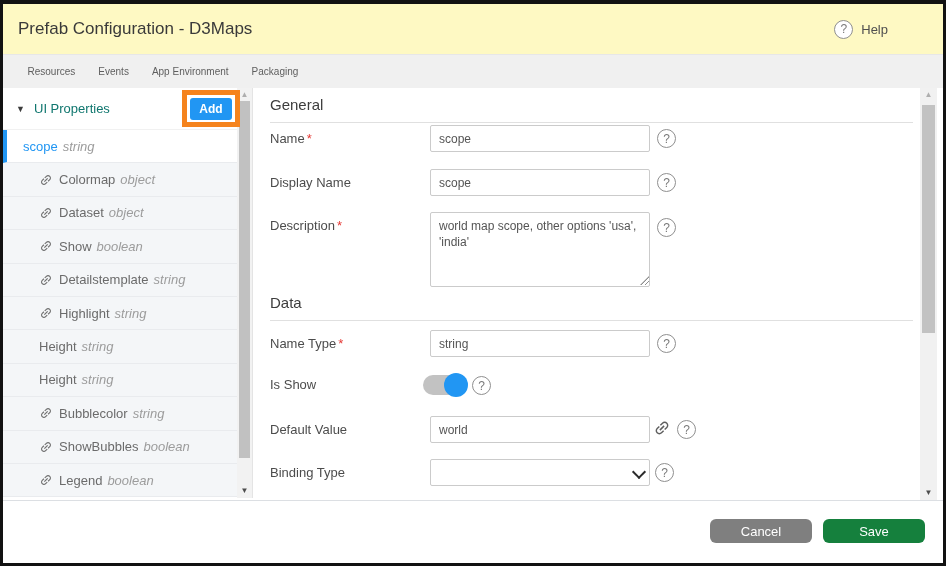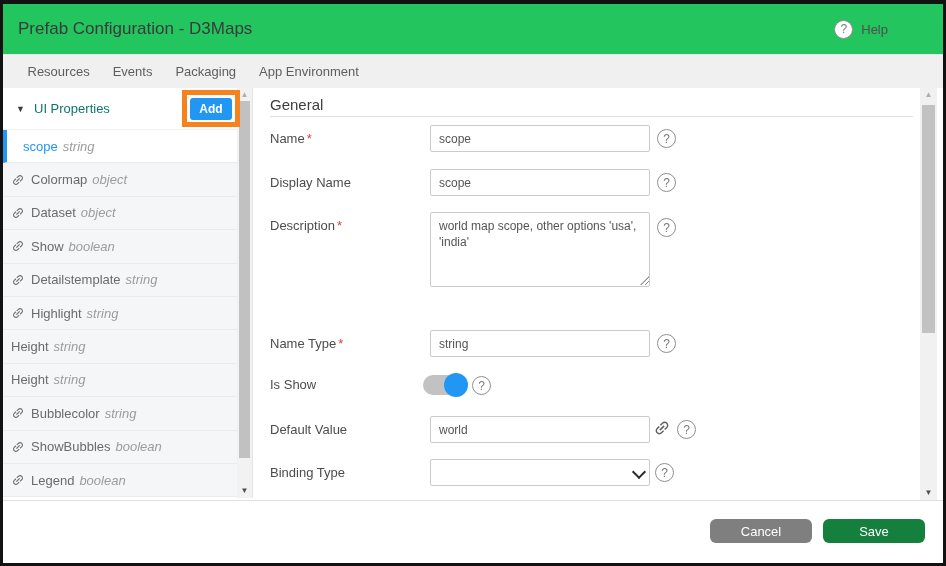--- a/index.html
+++ b/index.html
@@ -2,69 +2,69 @@
 <html><head>
 <meta charset="utf-8">
 <style>
   html,body{margin:0;padding:0;background:#e8e8e8;}
   .screen{position:relative;width:946px;height:566px;background:#fff;
     font-family:"Liberation Sans",sans-serif;overflow:hidden;}
   .frame{position:absolute;inset:0;border:3px solid #121212;border-top-width:4px;
     pointer-events:none;z-index:60;}
 
   
-  .titlebar{position:absolute;left:3px;top:4px;width:940px;height:51px;background:#22c55e;
+  .titlebar{position:absolute;left:3px;top:4px;width:940px;height:51px;background:#fef9c3;
     border-bottom:1px solid #e7e7e7;box-sizing:border-box;}
   .title{position:absolute;left:15px;top:0;line-height:50px;font-size:17px;color:#3a3a3a;}
   .help{position:absolute;right:55px;top:0;height:50px;display:flex;align-items:center;gap:8px;cursor:pointer;}
   .help-text{font-size:13px;color:#4f4f4f;}
 
   .q-icon{display:inline-flex;align-items:center;justify-content:center;width:19px;height:19px;
     border:1px solid #8f8f8f;border-radius:50%;font-size:12px;color:#7a7a7a;box-sizing:border-box;
     background:#fff;cursor:pointer;}
 
   
   .tabbar{position:absolute;left:3px;top:55px;width:940px;height:33px;background:#f0f0f0;
     display:flex;padding-left:13px;box-sizing:border-box;}
-  .tab{padding:0 11.5px;font-size:13px;color:#5e5e5e;line-height:33px;cursor:pointer;white-space:nowrap;}
+  .tab{padding:0 11.5px;font-size:10px;color:#5e5e5e;line-height:33px;cursor:pointer;white-space:nowrap;}
   .tab.active{background:#fff;border-top:3px solid #2196f3;line-height:30px;color:#353535;}
 
   
   .sidebar{position:absolute;left:3px;top:88px;width:234px;height:410px;background:#fff;}
   .side-header{position:relative;height:42px;background:#fff;border-bottom:1px solid #f1f1f1;box-sizing:border-box;}
   .side-caret{position:absolute;left:13px;top:16px;font-size:9px;color:#3c3c3c;}
   .side-title{position:absolute;left:31px;top:0;line-height:42px;font-size:13px;color:#0f766e;}
   .add-annotation{position:absolute;left:179px;top:2px;width:58px;height:37px;
     border:5px solid #f5831d;box-sizing:border-box;z-index:7;pointer-events:none;}
   .add-btn{position:absolute;left:187px;top:10px;width:42px;height:22px;background:#2196f3;
     border:none;border-radius:3px;color:#fff;font-size:12px;font-weight:700;z-index:6;cursor:pointer;
     font-family:inherit;}
   .side-list{position:absolute;left:0;top:42px;width:234px;}
   .side-item{display:flex;align-items:center;height:33.4px;border-bottom:1px solid #e9ebee;
-    background:#f4f6f8;padding-left:8px;font-size:13px;color:#6b6b6b;cursor:pointer;box-sizing:border-box;}
+    background:#f4f6f8;padding-left:36px;font-size:13px;color:#6b6b6b;cursor:pointer;box-sizing:border-box;}
   .side-item.selected{background:#fff;border-left:4px solid #2196f3;padding-left:16px;}
   .side-item.selected .item-name{color:#2196f3;}
   .item-type{font-style:italic;color:#9c9c9c;margin-left:5px;}
   .link-icon{display:inline-flex;margin-right:6px;}
   .link-icon svg{width:14px;height:14px;fill:#6f6f6f;}
 
   
   .side-scroll{position:absolute;left:237px;top:88px;width:16px;height:410px;background:#f2f2f2;
     border-right:1px solid #e4e4e4;box-sizing:border-box;}
   .main-scroll{position:absolute;left:920px;top:88px;width:17px;height:412px;background:#f1f1f1;}
   .scroll-arrow{position:absolute;left:0;width:100%;text-align:center;font-size:8px;line-height:12px;cursor:pointer;}
   .arrow-up{top:1px;color:#aeaeae;}
   .arrow-down{bottom:1px;color:#4d4d4d;}
   .side-scroll .thumb{position:absolute;left:2px;width:11px;top:13px;height:357px;background:#c1c1c1;cursor:pointer;}
   .main-scroll .thumb{position:absolute;left:2px;width:13px;top:17px;height:228px;background:#c2c2c2;cursor:pointer;}
 
   
   .main{position:absolute;left:253px;top:88px;width:664px;height:412px;background:#fff;}
   .section-head{position:absolute;left:17px;right:4px;font-size:15px;color:#3d3d3d;
-    border-bottom:1px solid #e0e0e0;padding-bottom:3px;}
+    border-bottom:1px solid #e0e0e0;padding-bottom:9px;}
   .head-general{top:8px;}
   .head-data{top:206px;}
   .f-label{position:absolute;left:17px;font-size:13px;color:#4c4c4c;}
   .req{color:#e53935;margin-left:2px;}
   .f-input{position:absolute;left:177px;width:220px;height:27px;border:1px solid #cbcbcb;border-radius:2px;
     box-sizing:border-box;padding:0 8px;font-size:12px;color:#555;font-family:inherit;background:#fff;}
   textarea.f-input{height:75px;padding-top:6px;resize:none;line-height:1.3;overflow:hidden;}
   select.f-input{appearance:none;-webkit-appearance:none;padding-right:24px;}
   .resize-handle{position:absolute;left:387px;top:188px;width:9px;height:9px;pointer-events:none;
     background:repeating-linear-gradient(-45deg,transparent 0 2.2px,#8f8f8f 2.2px 3.4px);
@@ -95,22 +95,22 @@
     <div class="title">Prefab Configuration - D3Maps</div>
     <div class="help">
       <span class="q-icon">?</span>
       <span class="help-text">Help</span>
     </div>
   </div>
 
   <div class="tabbar">
     <div class="tab">Resources</div>
     <div class="tab">Events</div>
+    <div class="tab">App Environment</div>
     <div class="tab">Packaging</div>
-    <div class="tab">App Environment</div>
   </div>
 
   <div class="sidebar">
     <div class="side-header">
       <span class="side-caret">▼</span>
       <span class="side-title">UI Properties</span>
       <button class="add-btn">Add</button>
       <div class="add-annotation"></div>
     </div>
     <div class="side-list">
@@ -216,20 +216,21 @@
 
     <div class="f-label" style="top:81px;line-height:27px;">Display Name</div>
     <input class="f-input" style="top: 81px;" value="scope">
     <span class="q-icon" style="position:absolute;left:404px;top:85px;">?</span>
 
     <div class="f-label" style="top:124px;line-height:27px;"><span>Description</span><span class="req">*</span></div>
     <textarea class="f-input" style="top: 124px;">world map scope, other options 'usa', 'india'</textarea>
     <span class="resize-handle"></span>
     <span class="q-icon" style="position:absolute;left:404px;top:130px;">?</span>
 
+    <div class="section-head head-data">Data</div>
 
     <div class="f-label" style="top:242px;line-height:27px;"><span>Name Type</span><span class="req">*</span></div>
     <input class="f-input" style="top: 242px;" value="string">
     <span class="q-icon" style="position:absolute;left:404px;top:246px;">?</span>
 
     <div class="f-label" style="top:285px;line-height:24px;">Is Show</div>
     <div class="toggle on">
         <div class="knob"></div>
       </div>
     <span class="q-icon" style="position:absolute;left:219px;top:288px;">?</span>

